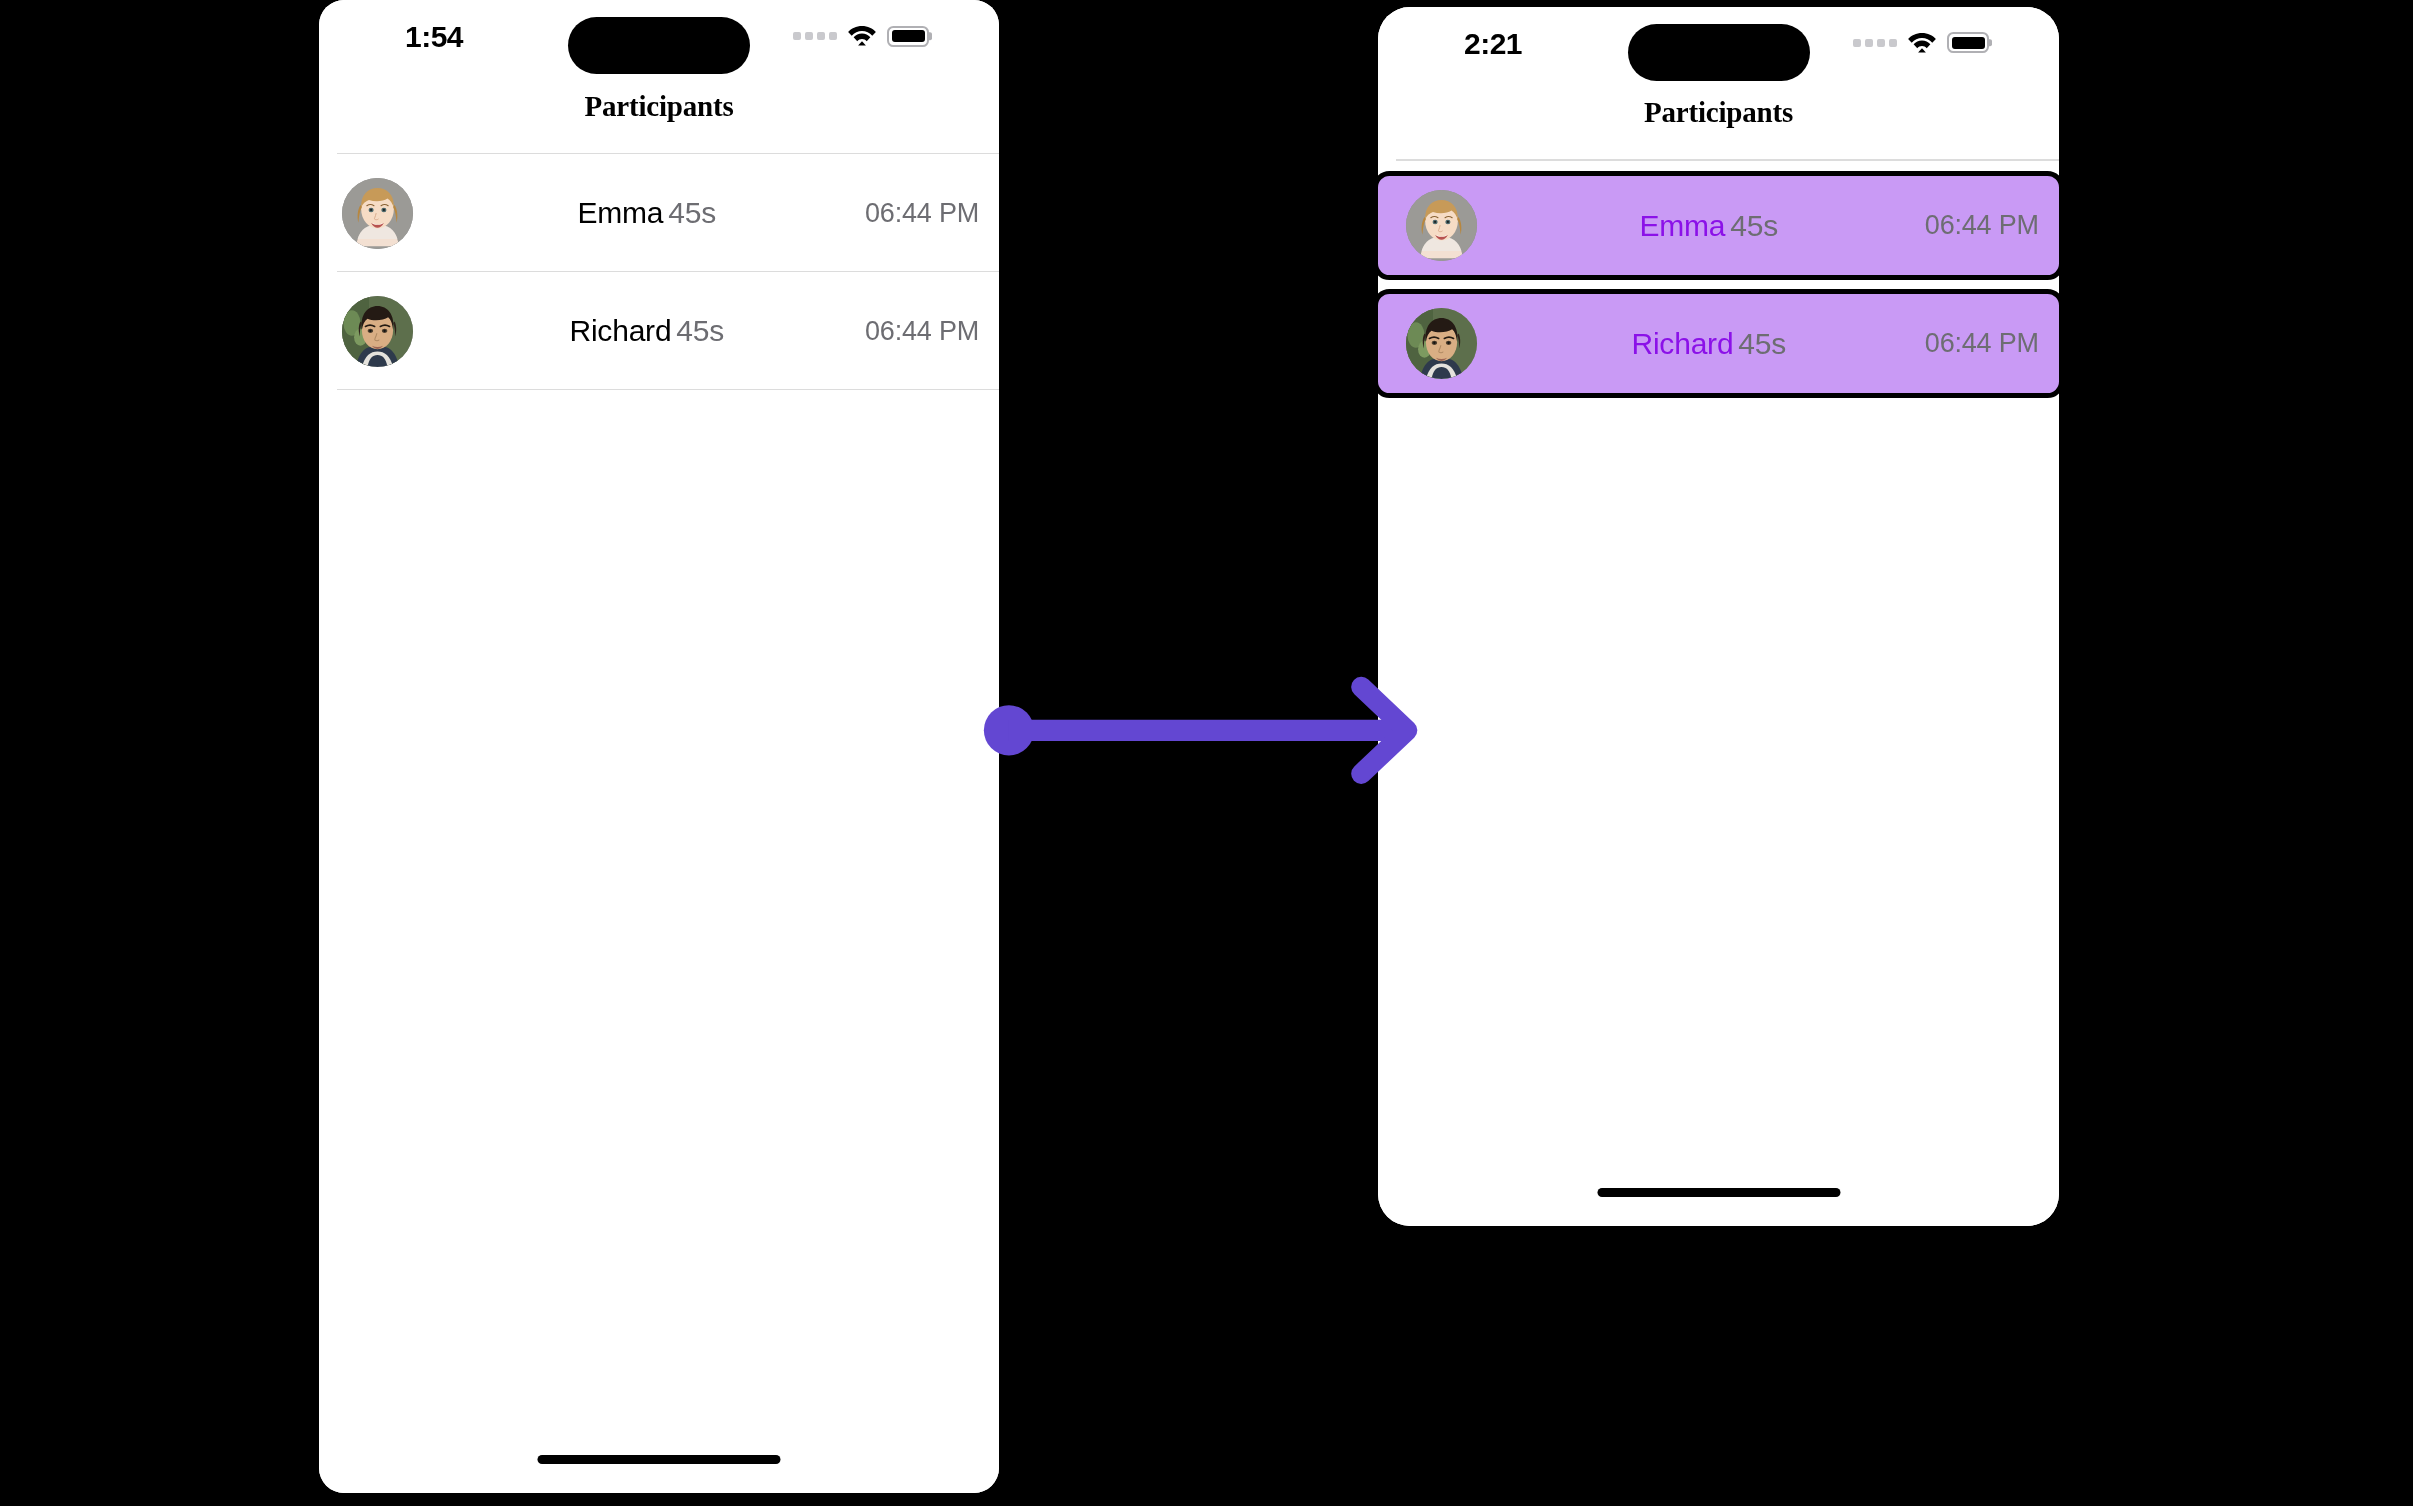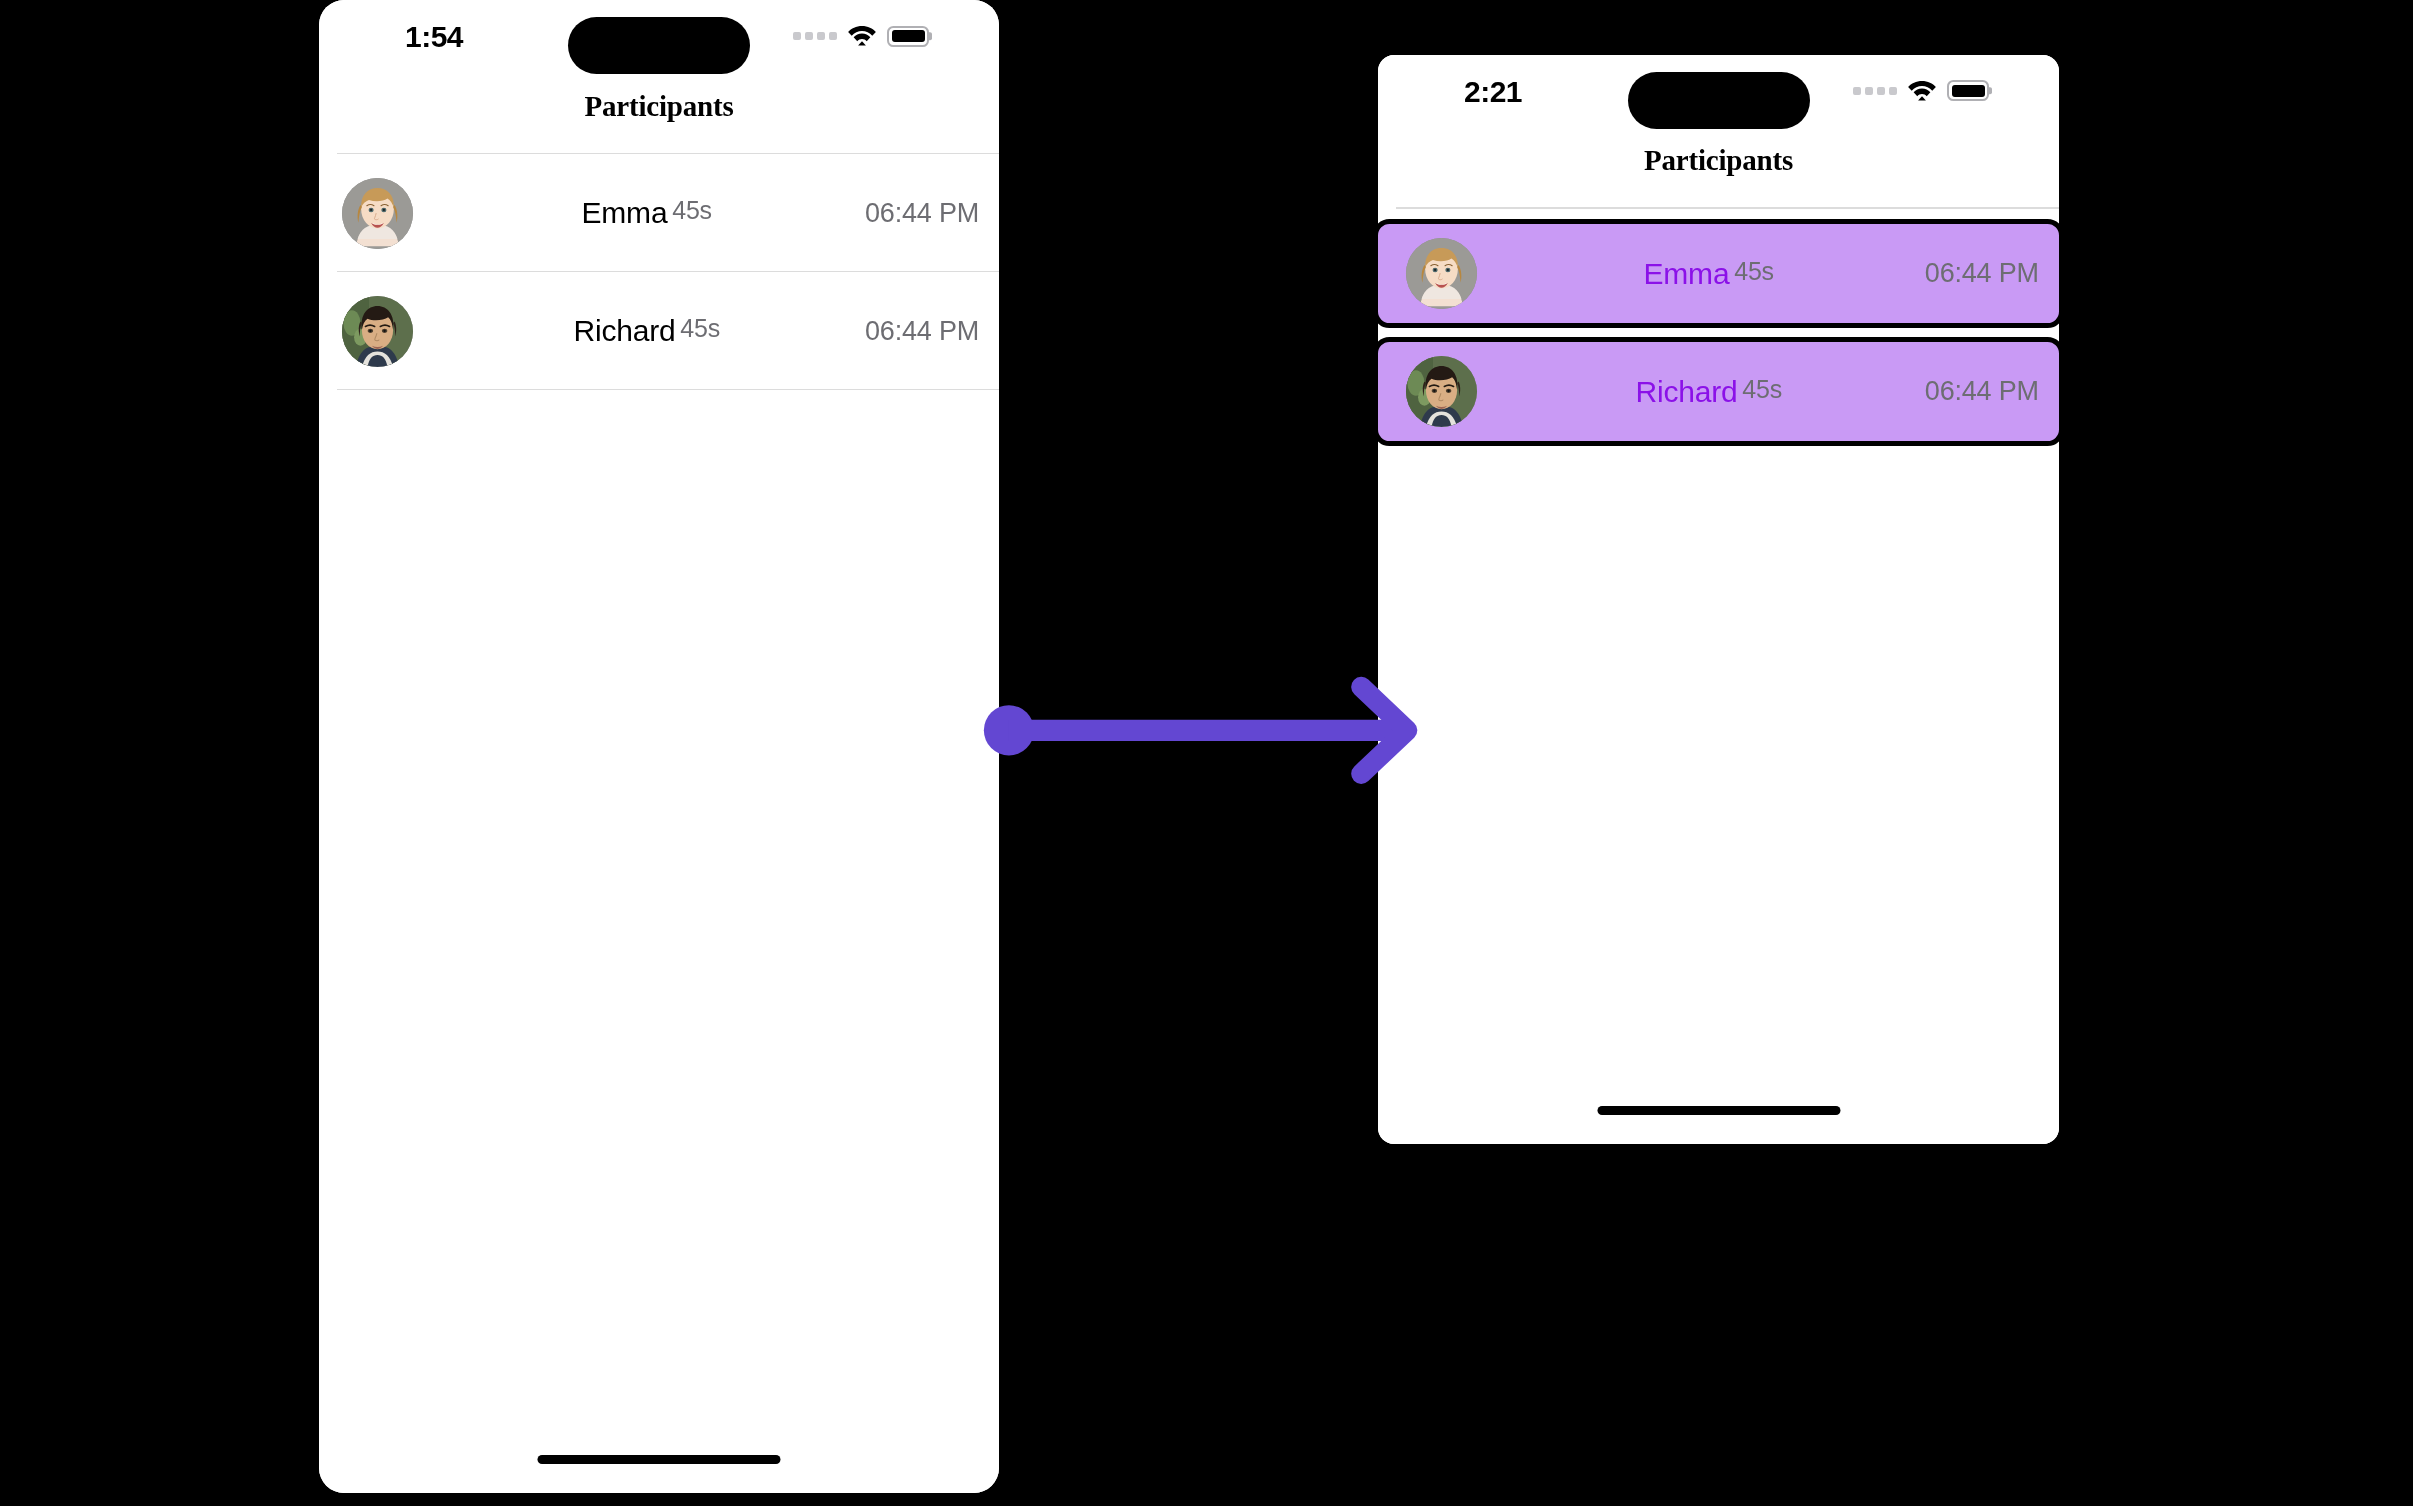--- a/index.html
+++ b/index.html
@@ -13,23 +13,22 @@
   .phone{
     position:absolute;
     background:#ffffff;
     overflow:hidden;
   }
   .phone-left{
     left:319px; top:0; width:680px; height:1493px;
     border-radius:25px;
   }
   .phone-right{
-    left:1378px; top:6.8px; width:681px; height:1089px;
-    border-radius:16px;
-    margin-top:48px;
+    left:1378px; top:6.8px; width:681px; height:1219px;
+    border-radius:32px;
   }
 
   .screen{
     position:absolute; inset:0;
     background:#ffffff;
     display:flex; flex-direction:column;
   }
 
   
   .statusbar{
@@ -108,21 +107,21 @@
 
   .row-text{
     flex:1 1 auto;
     padding-left:15.4px;
     display:flex;justify-content:center;gap:4.8px;
   }
   .row-name{
     font-size:30px;color:#000;line-height:1;letter-spacing:-0.2px;
   }
   .row-sub{
-    font-size:25px;color:#6d6d72;line-height:1;letter-spacing:-0.2px;
+    font-size:30px;color:#6d6d72;line-height:1;letter-spacing:-0.2px;
   }
   .row-time{
     flex:0 0 auto;
     padding-right:20px;
     font-size:27px;color:#6d6d72;letter-spacing:-0.2px;
   }
 
   
   .list-hl{padding-top:10.6px;}
   .row-hl{

